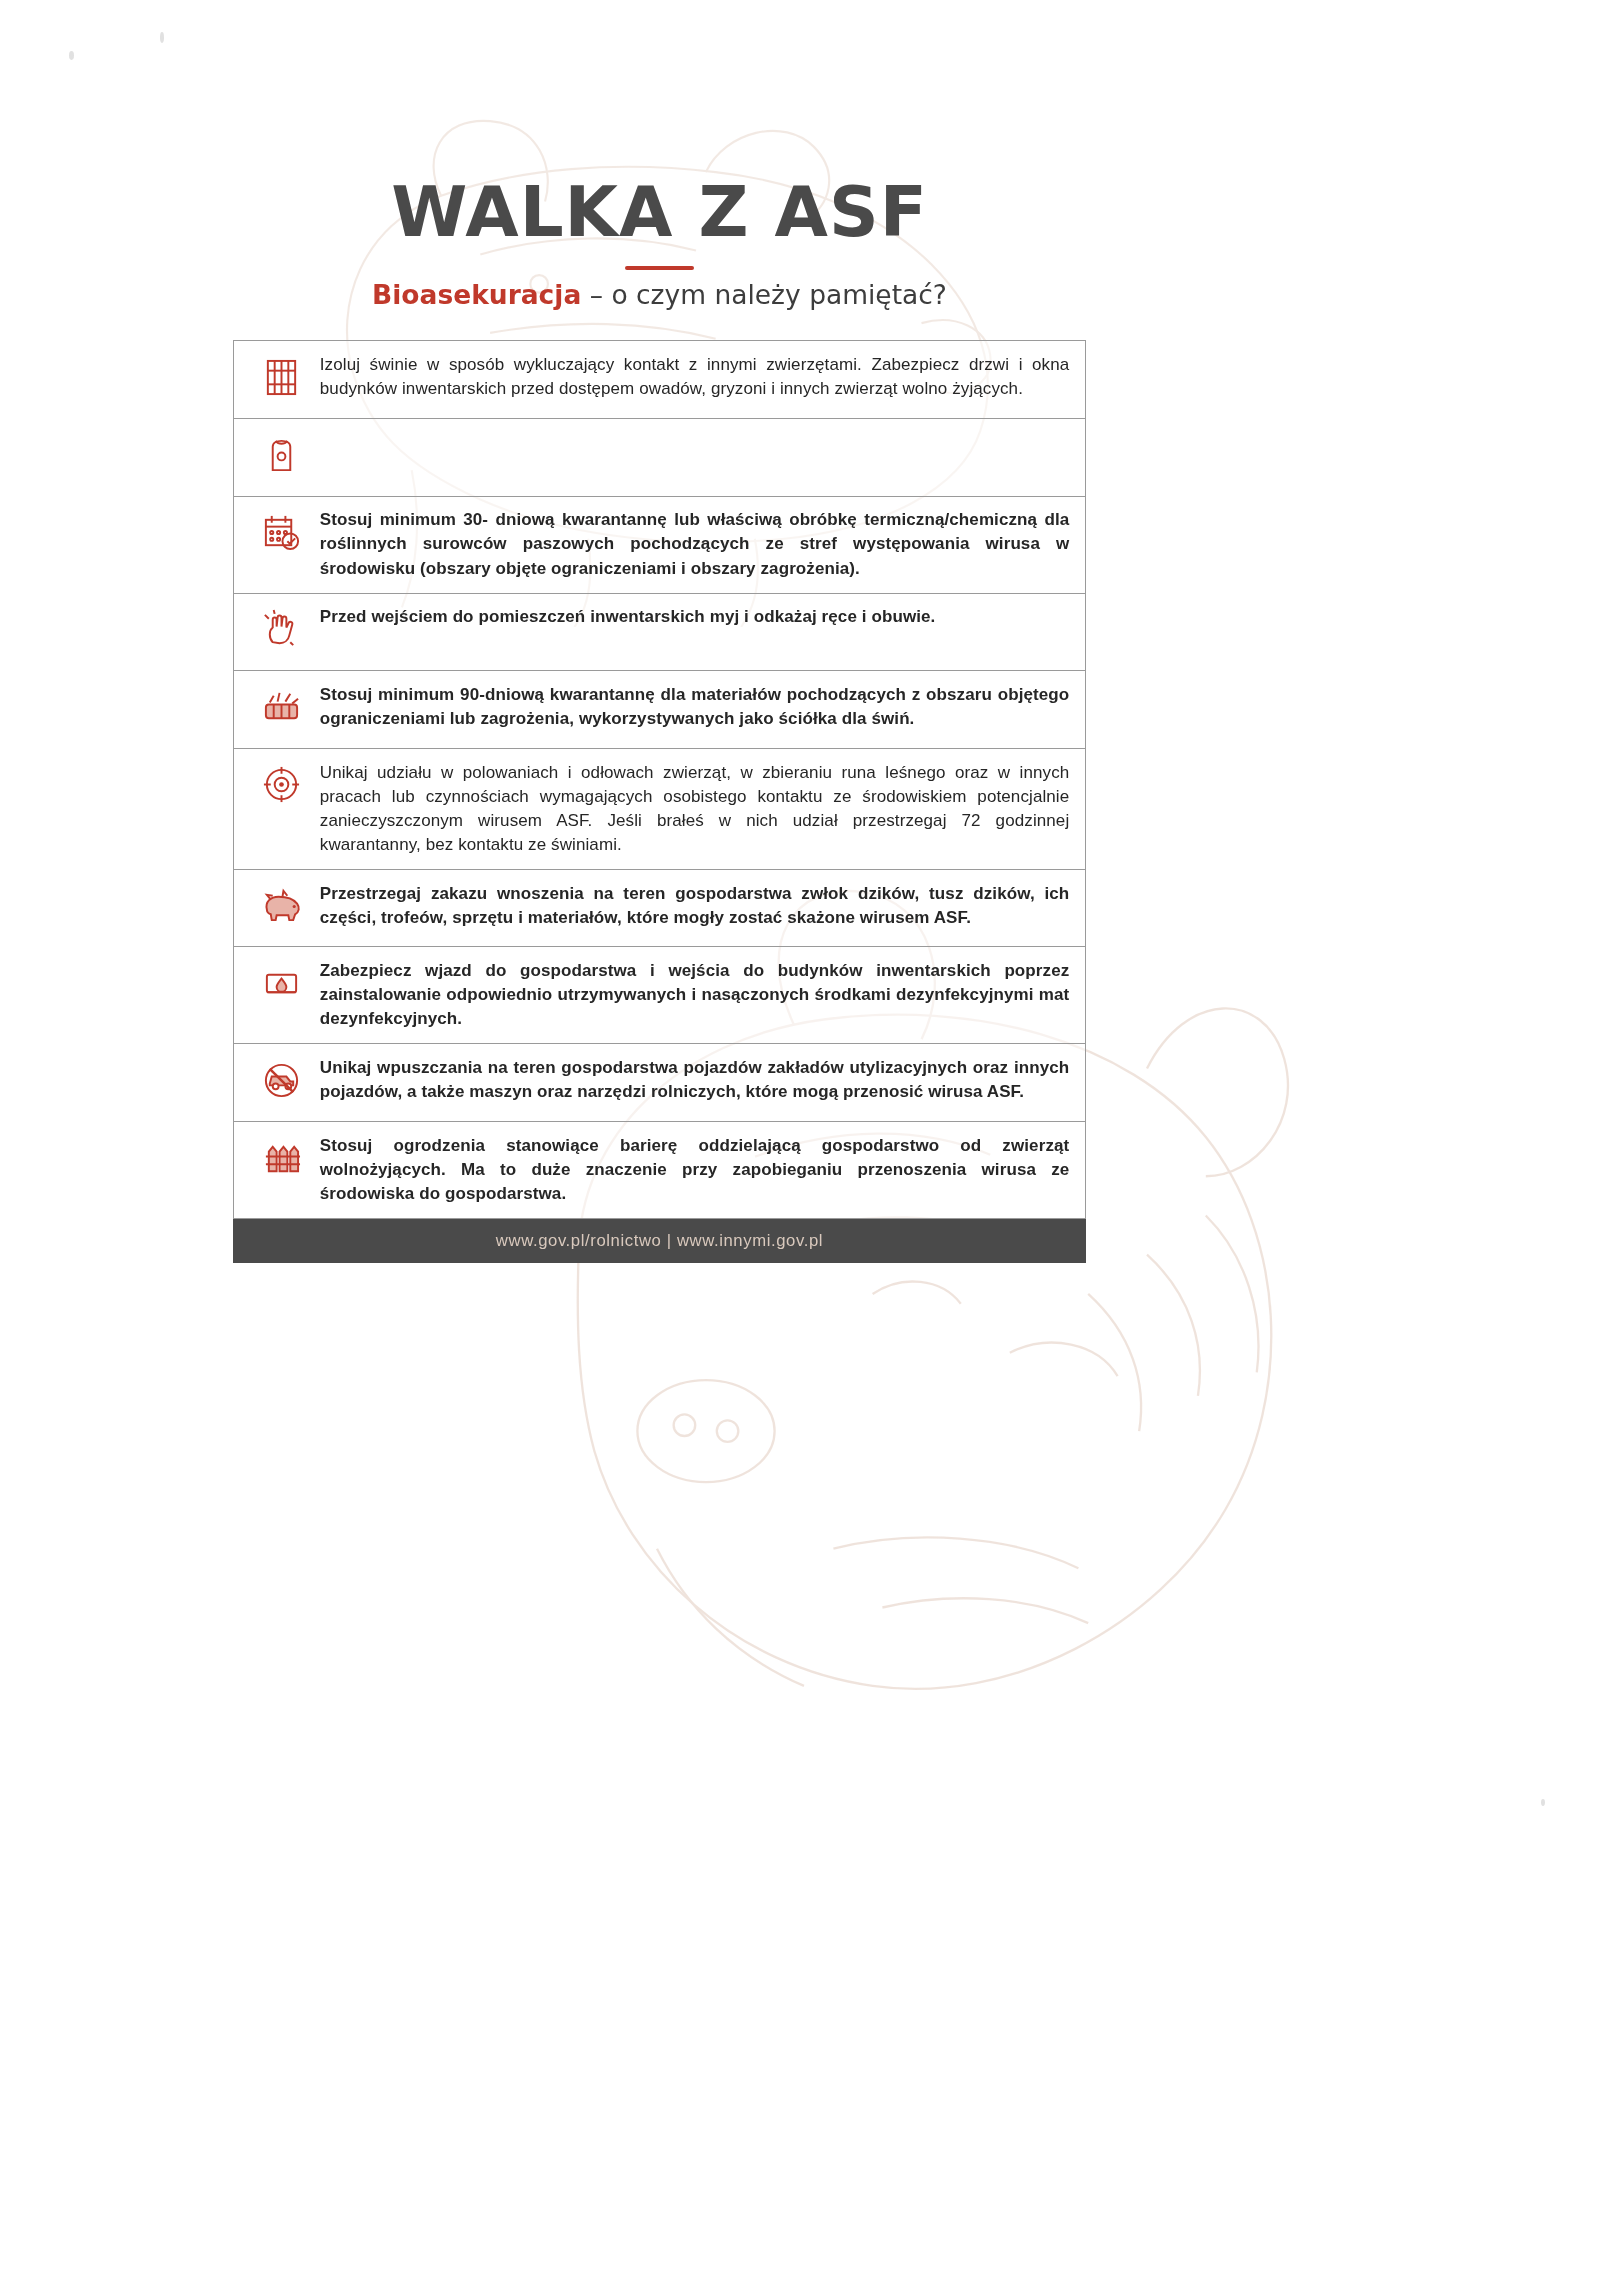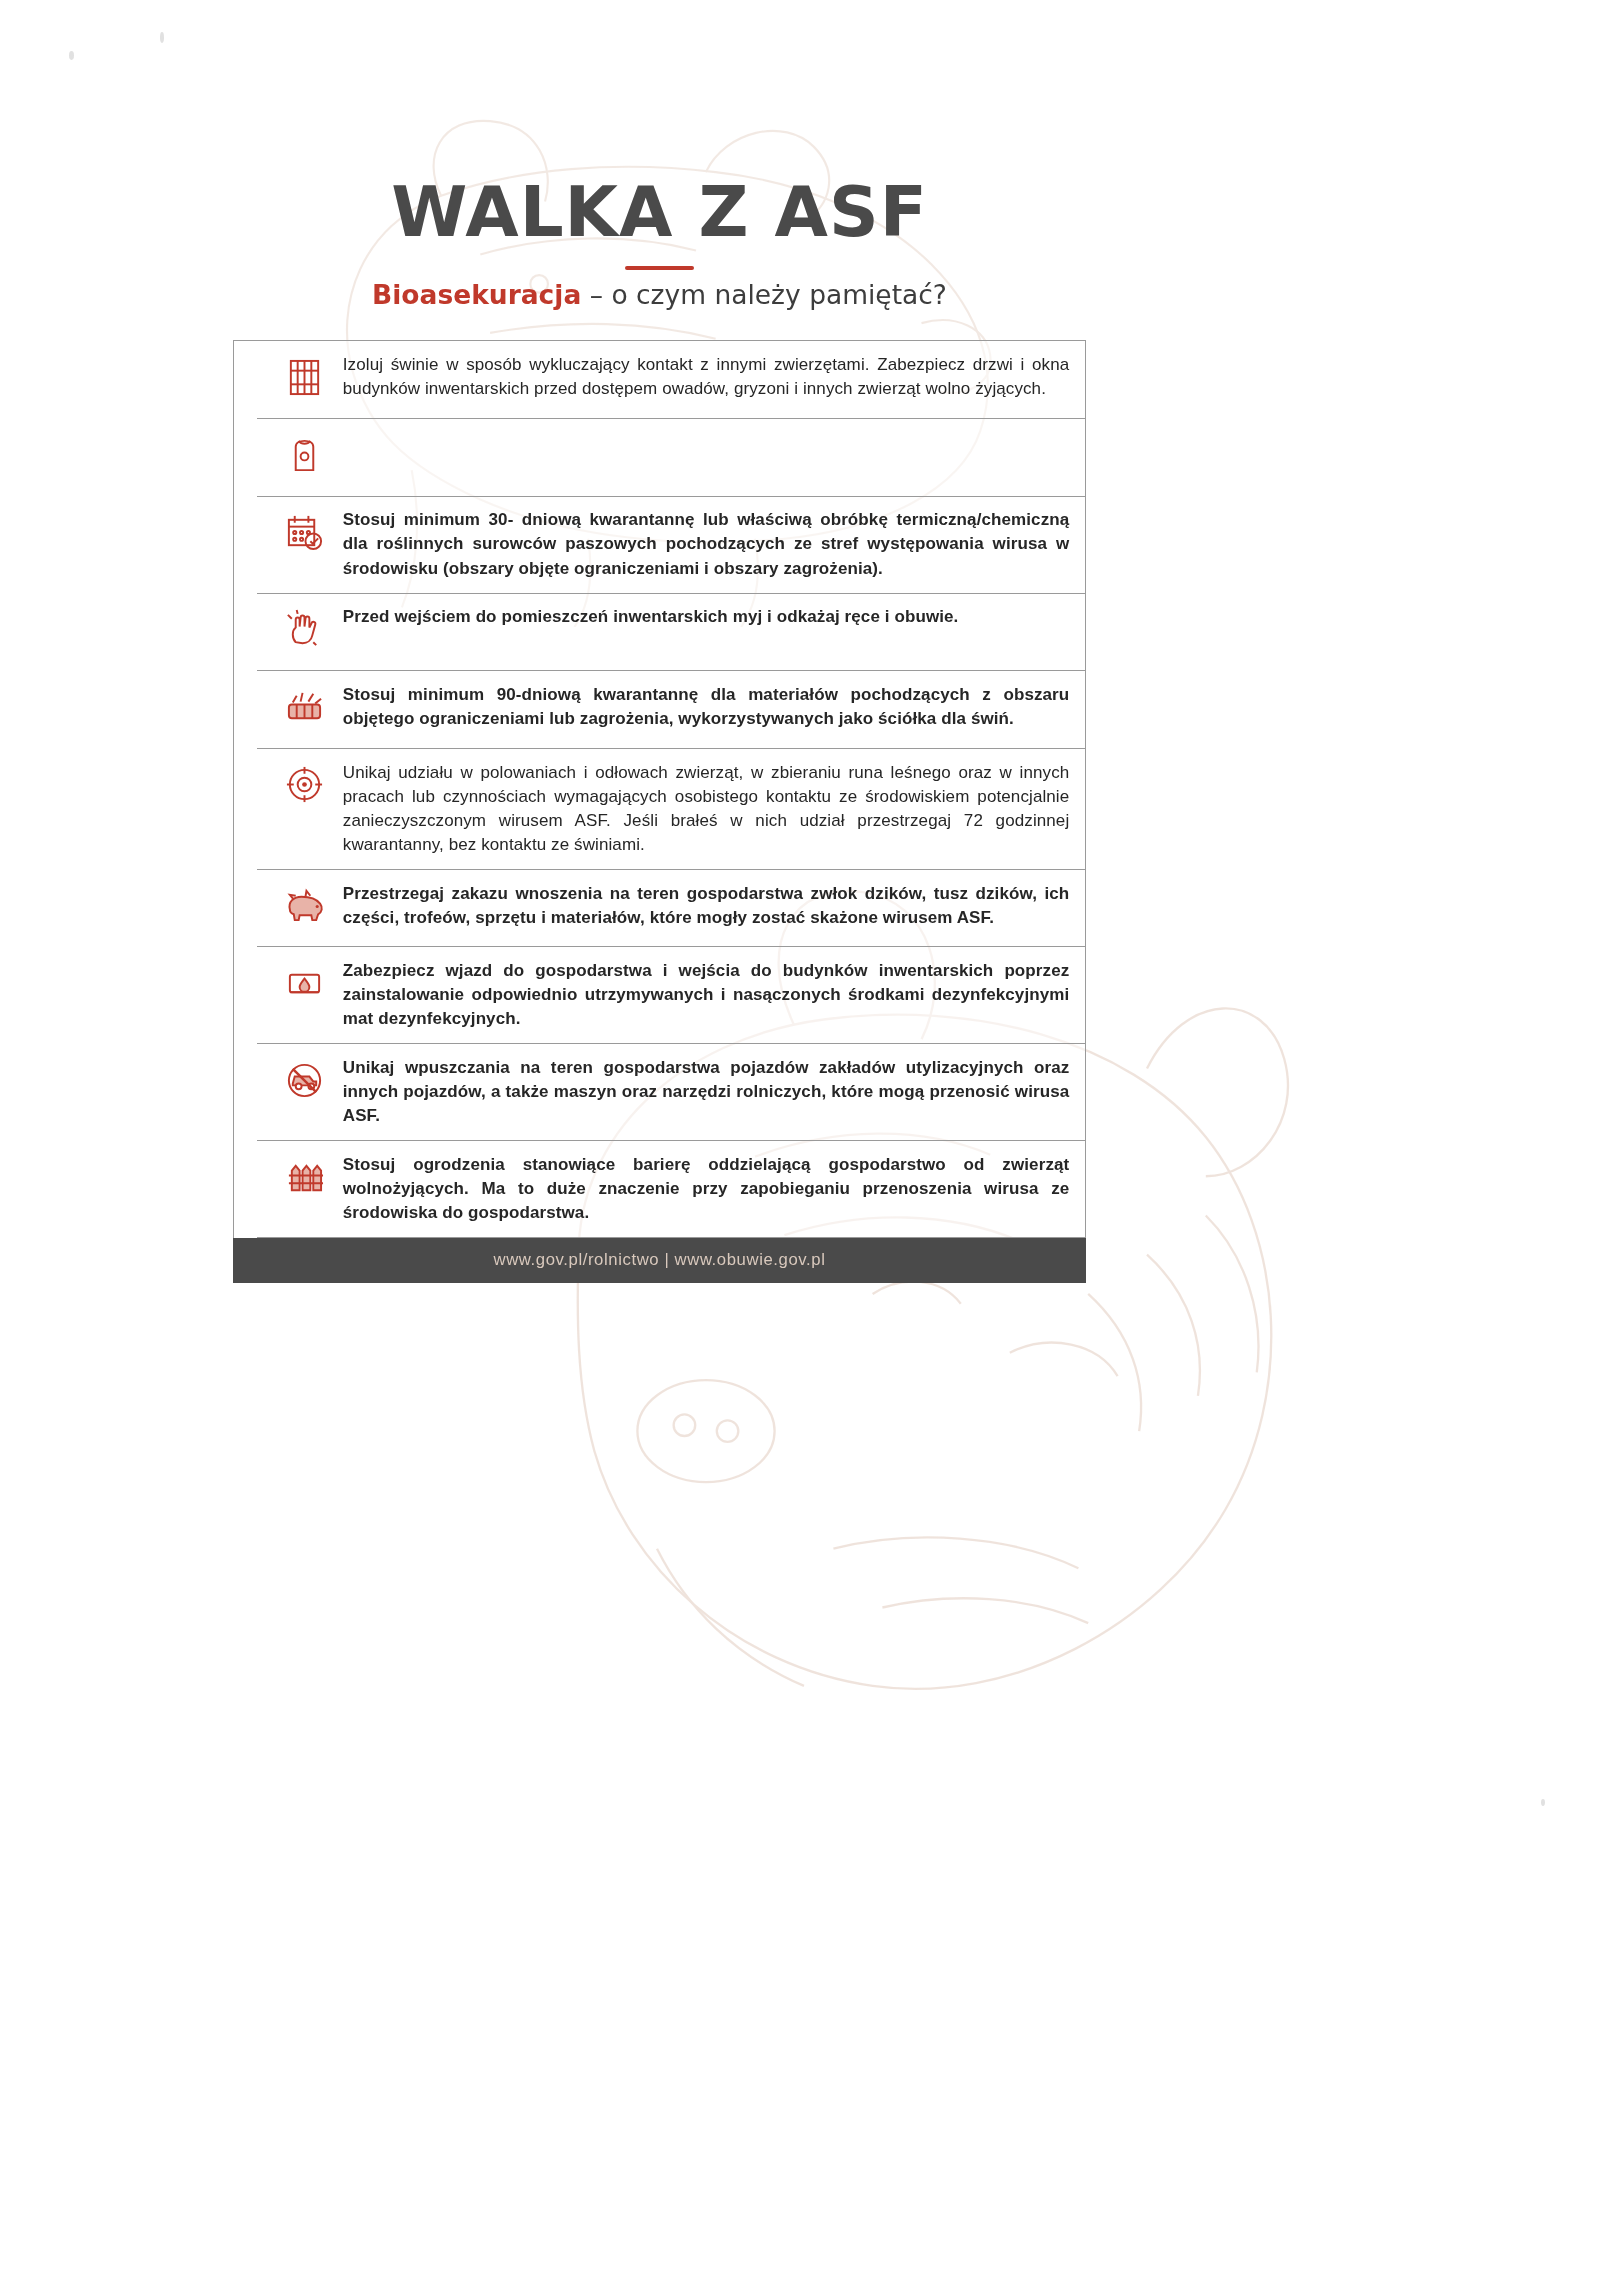--- a/index.html
+++ b/index.html
@@ -82,21 +82,20 @@
   .poster-subtitle .rest {
     font-weight: normal;
     color: #3d3d3d;
   }
 
   
   .tips {
     border: 1px solid #9a9a9a;
     border-bottom: none;
     background: rgba(255,255,255,0.55);
-    padding-left: 23px;
   }
   .tip {
     display: flex;
     align-items: flex-start;
     border-bottom: 1px solid #9a9a9a;
     padding: 11.8px 15.7px 11.8px 9.8px;
     min-height: 53px;
   }
   .tip-icon {
     flex: 0 0 76px;
@@ -308,15 +307,15 @@
           <path d="M31 34 L31 14 L35 9 L39 14 L39 34 Z" fill="#e8b3a8"></path>
           <line x1="6" y1="19" x2="41" y2="19"></line>
           <line x1="6" y1="27" x2="41" y2="27"></line>
         </svg>
       </div>
       <div class="tip-text">Stosuj ogrodzenia stanowiące barierę oddzielającą gospodarstwo od zwierząt wolnożyjących. Ma to duże znaczenie przy zapobieganiu przenoszenia wirusa ze środowiska do gospodarstwa.</div>
     </div>
 
   </div>
 
-  <div class="footer-bar">www.gov.pl/rolnictwo  |  www.obuwie.gov.pl</div>
+  <div class="footer-bar">www.gov.pl/rolnictwo  |  www.innymi.gov.pl</div>
 </div>
 
 
 </body></html>

